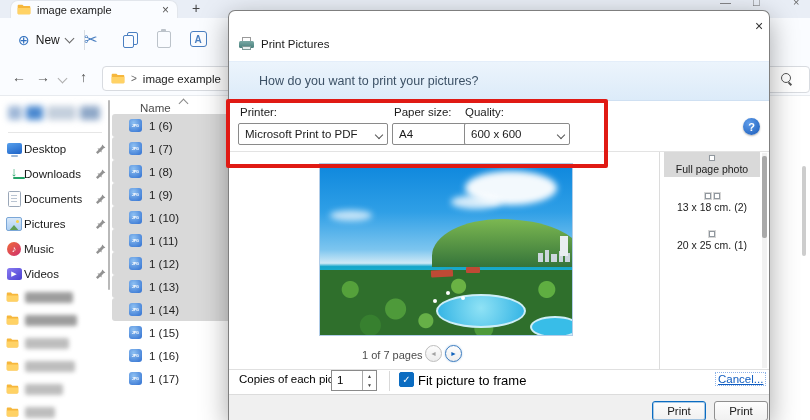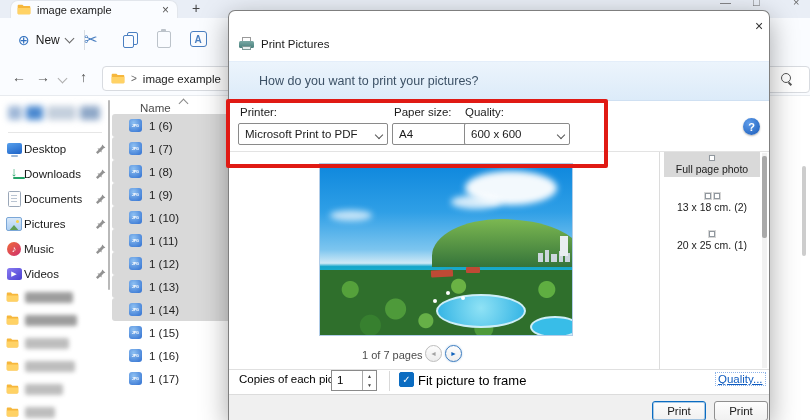--- a/index.html
+++ b/index.html
@@ -506,21 +506,21 @@
     <div class="spin">
       <span class="v">1</span>
       <span class="btns">
         <span>▲</span>
         <span>▼</span>
       </span>
     </div>
     <div class="vsep2"></div>
     <div class="chk">✓</div>
     <span class="fit-lbl">Fit picture to frame</span>
-    <span class="options">Quality...</span>
+    <span class="options">Cancel...</span>
 
     <div class="btn-strip">
       <div class="btn print">Print</div>
       <div class="btn cancel">Print</div>
     </div>
   </div>
 
 </div>
 
 </body></html>

